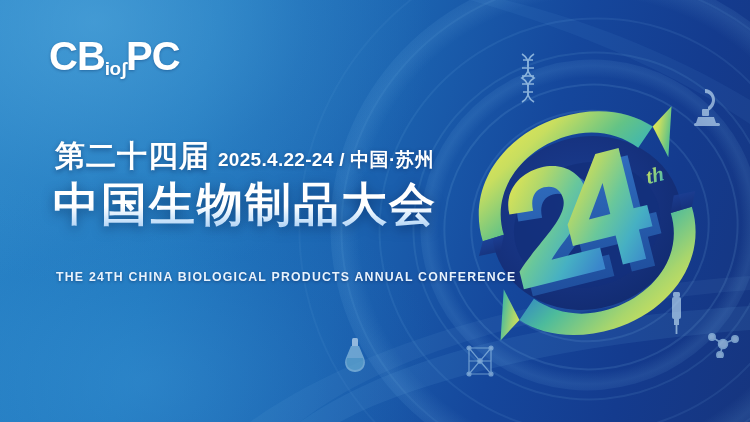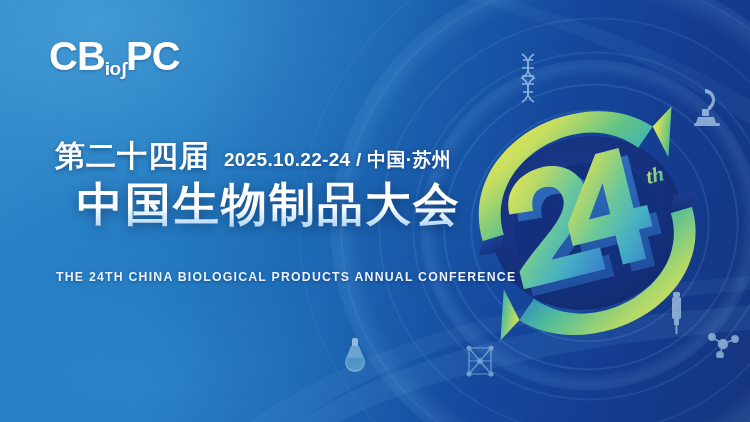--- a/index.html
+++ b/index.html
@@ -29,38 +29,37 @@
   .icon-deco{position:absolute;opacity:.82;}
   .logo{
     position:absolute;left:49px;top:36px;color:#ffffff;
     font-weight:bold;letter-spacing:-1px;line-height:1;
     text-shadow:0 1px 3px rgba(0,30,80,.35);
   }
   .logo .big{font-size:40px;margin-top:18px;}
   .logo .sml{font-size:19px;position:relative;top:5px;letter-spacing:-.5px;}
   .logo .tail{font-size:19px;position:relative;top:5px;}
   .headline-row{
-    position:absolute;left:55px;top:141px;display:flex;align-items:flex-end;gap:14px;
+    position:absolute;left:55px;top:141px;display:flex;align-items:flex-end;gap:8px;
   }
   .edition{
     font-size:30px;font-weight:bold;color:#ffffff;line-height:1;letter-spacing:1px;
     text-shadow:0 2px 5px rgba(0,25,70,.45);
   }
   .dateline{
     font-size:19px;font-weight:bold;color:#ffffff;line-height:1;
     position:relative;top:-2px;letter-spacing:.3px;
     text-shadow:0 1px 4px rgba(0,25,70,.4);
   }
   .maintitle{
     position:absolute;left:53px;top:180px;
     font-size:46px;font-weight:bold;line-height:1.08;letter-spacing:2px;
     background:linear-gradient(180deg,#ffffff 0%,#ffffff 52%,#cfe6fb 78%,#a9cdf2 100%);
     -webkit-background-clip:text;background-clip:text;color:transparent;
     filter:drop-shadow(0 3px 6px rgba(0,25,70,.5));
-    margin-left:24px;
   }
   .subtitle{
     position:absolute;left:56px;top:239px;
     font-size:12.3px;font-weight:bold;color:#e9f3fd;letter-spacing:1.22px;
     text-shadow:0 1px 3px rgba(0,25,70,.45);
     margin-top:31px;
   }
 </style>
 </head>
 <body>
@@ -228,20 +227,20 @@
       <circle cx="28" cy="34" r="2" fill="#bcdcf3"></circle>
     </g>
   </svg>
 
   <div class="logo">
     <span class="big">CB</span><span class="sml">io</span><span class="tail">ʃ</span><span class="big">PC</span>
   </div>
 
   <div class="headline-row">
     <span class="edition">第二十四届</span>
-    <span class="dateline">2025.10.22-24 / 中国·苏州</span>
+    <span class="dateline">2025.4.22-24 / 中国·苏州</span>
   </div>
 
   <div class="maintitle">中国生物制品大会</div>
 
   <div class="subtitle">THE 24TH CHINA BIOLOGICAL PRODUCTS ANNUAL CONFERENCE</div>
 
 </div>
 
 </body></html>

